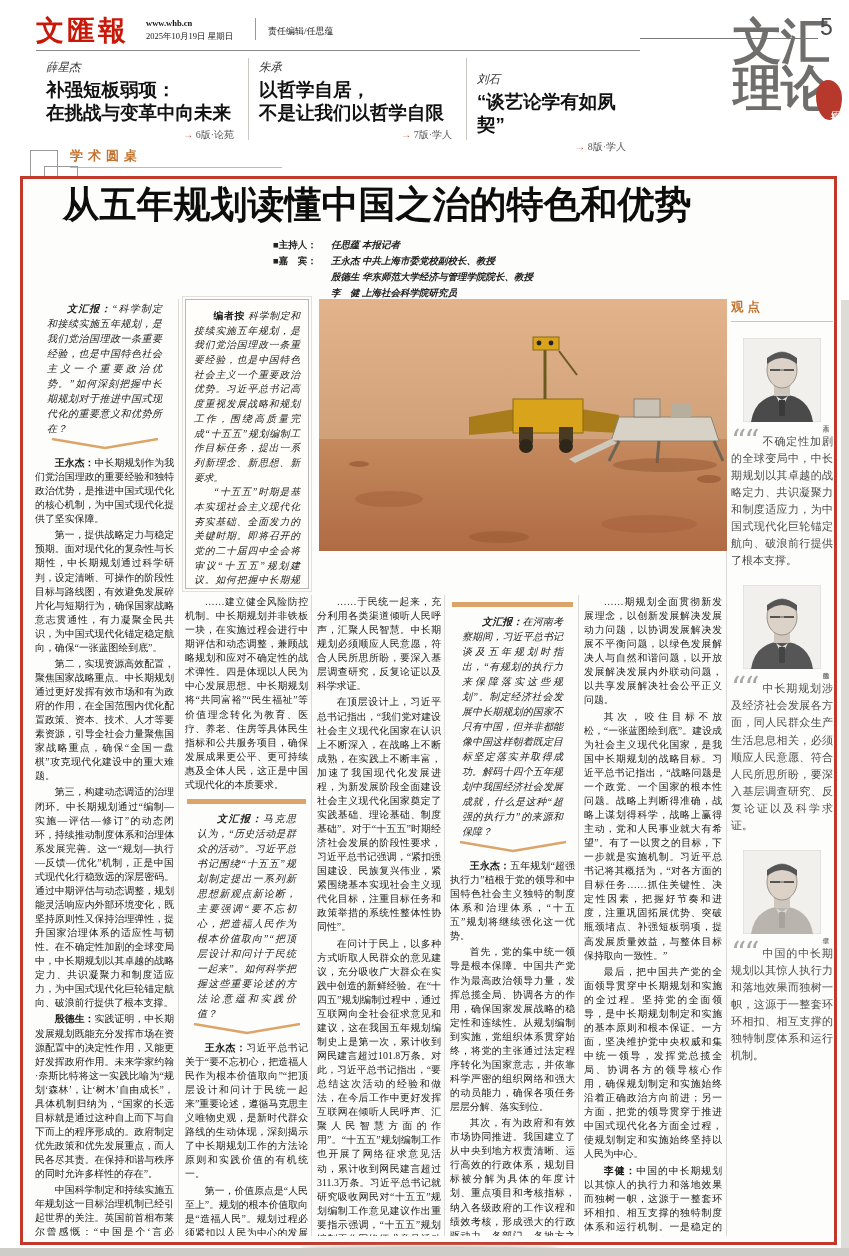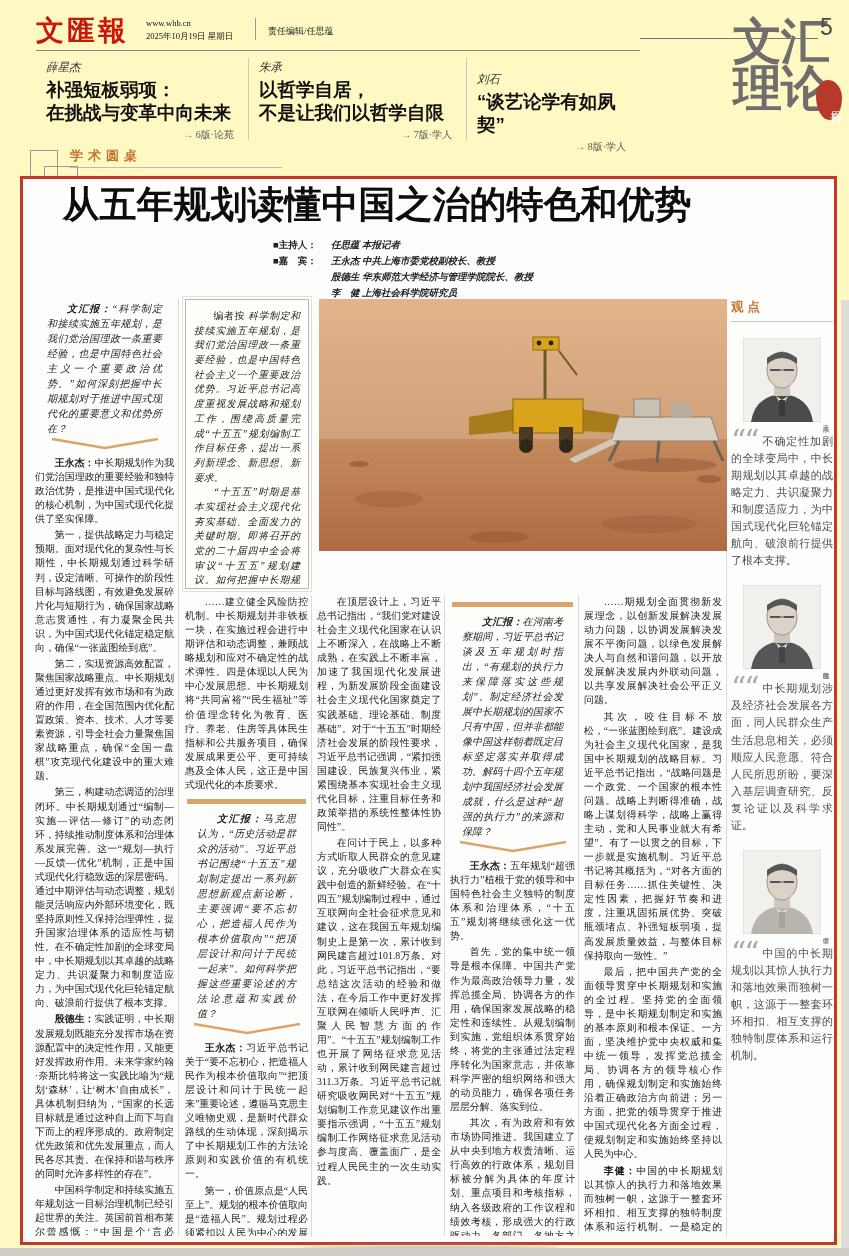--- a/index.html
+++ b/index.html
@@ -1,22 +1,22 @@
 <!DOCTYPE html>
 <html><head>
 <meta charset="utf-8">
 <style>
   html,body{margin:0;padding:0;background:#d9d7d2;}
   *{box-sizing:border-box;}
-  #page{position:relative;width:849px;height:1256px;background:#fef9c3;margin:0 auto;overflow:hidden;
+  #page{position:relative;width:849px;height:1256px;background:#ffffff;margin:0 auto;overflow:hidden;
         font-family:"Liberation Serif","DejaVu Serif",serif;color:#1a1a1a;}
   
   .logo{position:absolute;left:36px;top:12px;font-size:28px;font-weight:bold;color:#c8180a;letter-spacing:3px;font-family:"Liberation Serif",serif;}
   .sitedate{position:absolute;left:146px;top:17px;font-size:8.5px;line-height:1.55;color:#111;}
-  .sitedate b{font-weight:normal;}
+  .sitedate b{font-weight:bold;}
   .ed-div{position:absolute;left:255px;top:18px;width:1px;height:22px;background:#999;}
   .editor{position:absolute;left:268px;top:25px;font-size:9px;color:#222;}
   .head-rule{position:absolute;left:36px;top:50px;width:604px;height:1px;background:#8a8a8a;}
   .teasers{position:absolute;left:36px;top:58px;width:604px;height:82px;display:flex;}
   .teaser{padding:2px 14px 0 10px;position:relative;}
   .teaser+.teaser{border-left:1px solid #c9c7c2;}
   .t-author{font-size:11.5px;font-style:italic;color:#333;margin-bottom:3px;}
   .t-title{font-size:18.5px;font-weight:bold;font-family:"Liberation Sans",sans-serif;color:#111;line-height:1.25;}
   .t-ref{font-size:10px;color:#555;text-align:right;margin-top:4px;}
   .t-ref .arr{color:#b05544;}
@@ -46,21 +46,21 @@
   .para{font-size:9.9px;line-height:1.42;text-align:justify;text-indent:2em;margin:0 0 2px 0;}
   .para .lead{font-weight:bold;}
   .qtext{font-size:10px;line-height:1.5;text-align:justify;text-indent:2em;font-style:italic;color:#222;margin:2px 12px;}
   .qtext .lead{font-weight:bold;font-style:italic;}
   .qbar{height:5px;background:#dca468;margin:7px 2px 7px 2px;}
   .chev{display:block;margin:2px auto 6px auto;}
   
   #note{position:absolute;left:162px;top:120px;width:124px;height:290px;border:1px solid #b9b7b2;outline:1px solid #e2e0da;outline-offset:2px;
         background:#fffefb;padding:9px 8px;overflow:hidden;}
   #note .np{font-size:9.8px;line-height:1.5;text-align:justify;text-indent:2em;font-style:italic;color:#222;margin:0;}
-  #note .nlabel{font-weight:normal;font-style:normal;}
+  #note .nlabel{font-weight:bold;font-style:normal;}
   
   #photo{position:absolute;left:296px;top:120px;width:408px;height:252px;background:#caa07a;}
   .caption{position:absolute;left:296px;top:378px;width:408px;font-size:9.3px;font-style:italic;color:#111;line-height:1.4;}
   .caption .credit{font-weight:bold;font-style:normal;margin-left:8px;}
   
   #sidebar{position:absolute;left:708px;top:120px;width:102px;height:937px;overflow:hidden;}
   .sb-title{font-size:12.5px;font-weight:bold;color:#c4732e;letter-spacing:4px;font-family:"Liberation Sans",sans-serif;}
   .sb-rule{height:1px;background:#c9c7c2;margin:5px 0 10px 0;}
   .portrait{display:block;margin:16px auto 6px auto;position:relative;}
   .pwrap{position:relative;width:78px;margin:0 auto;}
@@ -227,20 +227,21 @@
           <div class="qbar"></div>
           <p class="qtext"><span class="lead">文汇报：</span>马克思认为，“历史活动是群众的活动”。习近平总书记围绕“十五五”规划制定提出一系列新思想新观点新论断，主要强调“要不忘初心，把造福人民作为根本价值取向”“把顶层设计和问计于民统一起来”。如何科学把握这些重要论述的方法论意蕴和实践价值？</p>
           <svg width="110" height="12" class="chev">
             <polyline points="2,1 55,10 108,1" fill="none" stroke="#dca468" stroke-width="2.5"></polyline>
           </svg>
         </div>
         <p class="para"><span class="lead">王永杰：</span>习近平总书记关于“要不忘初心，把造福人民作为根本价值取向”“把顶层设计和问计于民统一起来”重要论述，遵循马克思主义唯物史观，是新时代群众路线的生动体现，深刻揭示了中长期规划工作的方法论原则和实践价值的有机统一。</p>
         <p class="para">第一，价值原点是“人民至上”。规划的根本价值取向是“造福人民”。规划过程必须紧扣以人民为中心的发展思想，将满足人民日益增长的美好生活需要作为出发点和落脚点。这是对马克思主义唯物史观“人民是历史创造者”核心立场的坚守，确保规划不偏离社会主义本质要求。</p>
       </div>
     <div id="colB" class="col textcol">
+        <p class="para">……于民统一起来，充分利用各类渠道倾听人民呼声，汇聚人民智慧。中长期规划必须顺应人民意愿，符合人民所思所盼，要深入基层调查研究，反复论证以及科学求证。</p>
         <p class="para">在顶层设计上，习近平总书记指出，“我们党对建设社会主义现代化国家在认识上不断深入，在战略上不断成熟，在实践上不断丰富，加速了我国现代化发展进程，为新发展阶段全面建设社会主义现代化国家奠定了实践基础、理论基础、制度基础”。对于“十五五”时期经济社会发展的阶段性要求，习近平总书记强调，“紧扣强国建设、民族复兴伟业，紧紧围绕基本实现社会主义现代化目标，注重目标任务和政策举措的系统性整体性协同性”。</p>
         <p class="para">在问计于民上，以多种方式听取人民群众的意见建议，充分吸收广大群众在实践中创造的新鲜经验。在“十四五”规划编制过程中，通过互联网向全社会征求意见和建议，这在我国五年规划编制史上是第一次，累计收到网民建言超过101.8万条。对此，习近平总书记指出，“要总结这次活动的经验和做法，在今后工作中更好发挥互联网在倾听人民呼声、汇聚人民智慧方面的作用”。“十五五”规划编制工作也开展了网络征求意见活动，累计收到网民建言超过311.3万条。习近平总书记就研究吸收网民对“十五五”规划编制工作意见建议作出重要指示强调，“十五五”规划编制工作网络征求意见活动参与度高、覆盖面广，是全过程人民民主的一次生动实践。</p>
       </div>
     <div id="colC" class="col textcol">
         <div class="qblock">
           <div class="qbar"></div>
           <p class="qtext"><span class="lead">文汇报：</span>在河南考察期间，习近平总书记谈及五年规划时指出，“有规划的执行力来保障落实这些规划”。制定经济社会发展中长期规划的国家不只有中国，但并非都能像中国这样朝着既定目标坚定落实并取得成功。解码十四个五年规划中我国经济社会发展成就，什么是这种“超强的执行力”的来源和保障？</p>
           <svg width="110" height="12" class="chev">
             <polyline points="2,1 55,10 108,1" fill="none" stroke="#dca468" stroke-width="2.5"></polyline>
           </svg>

